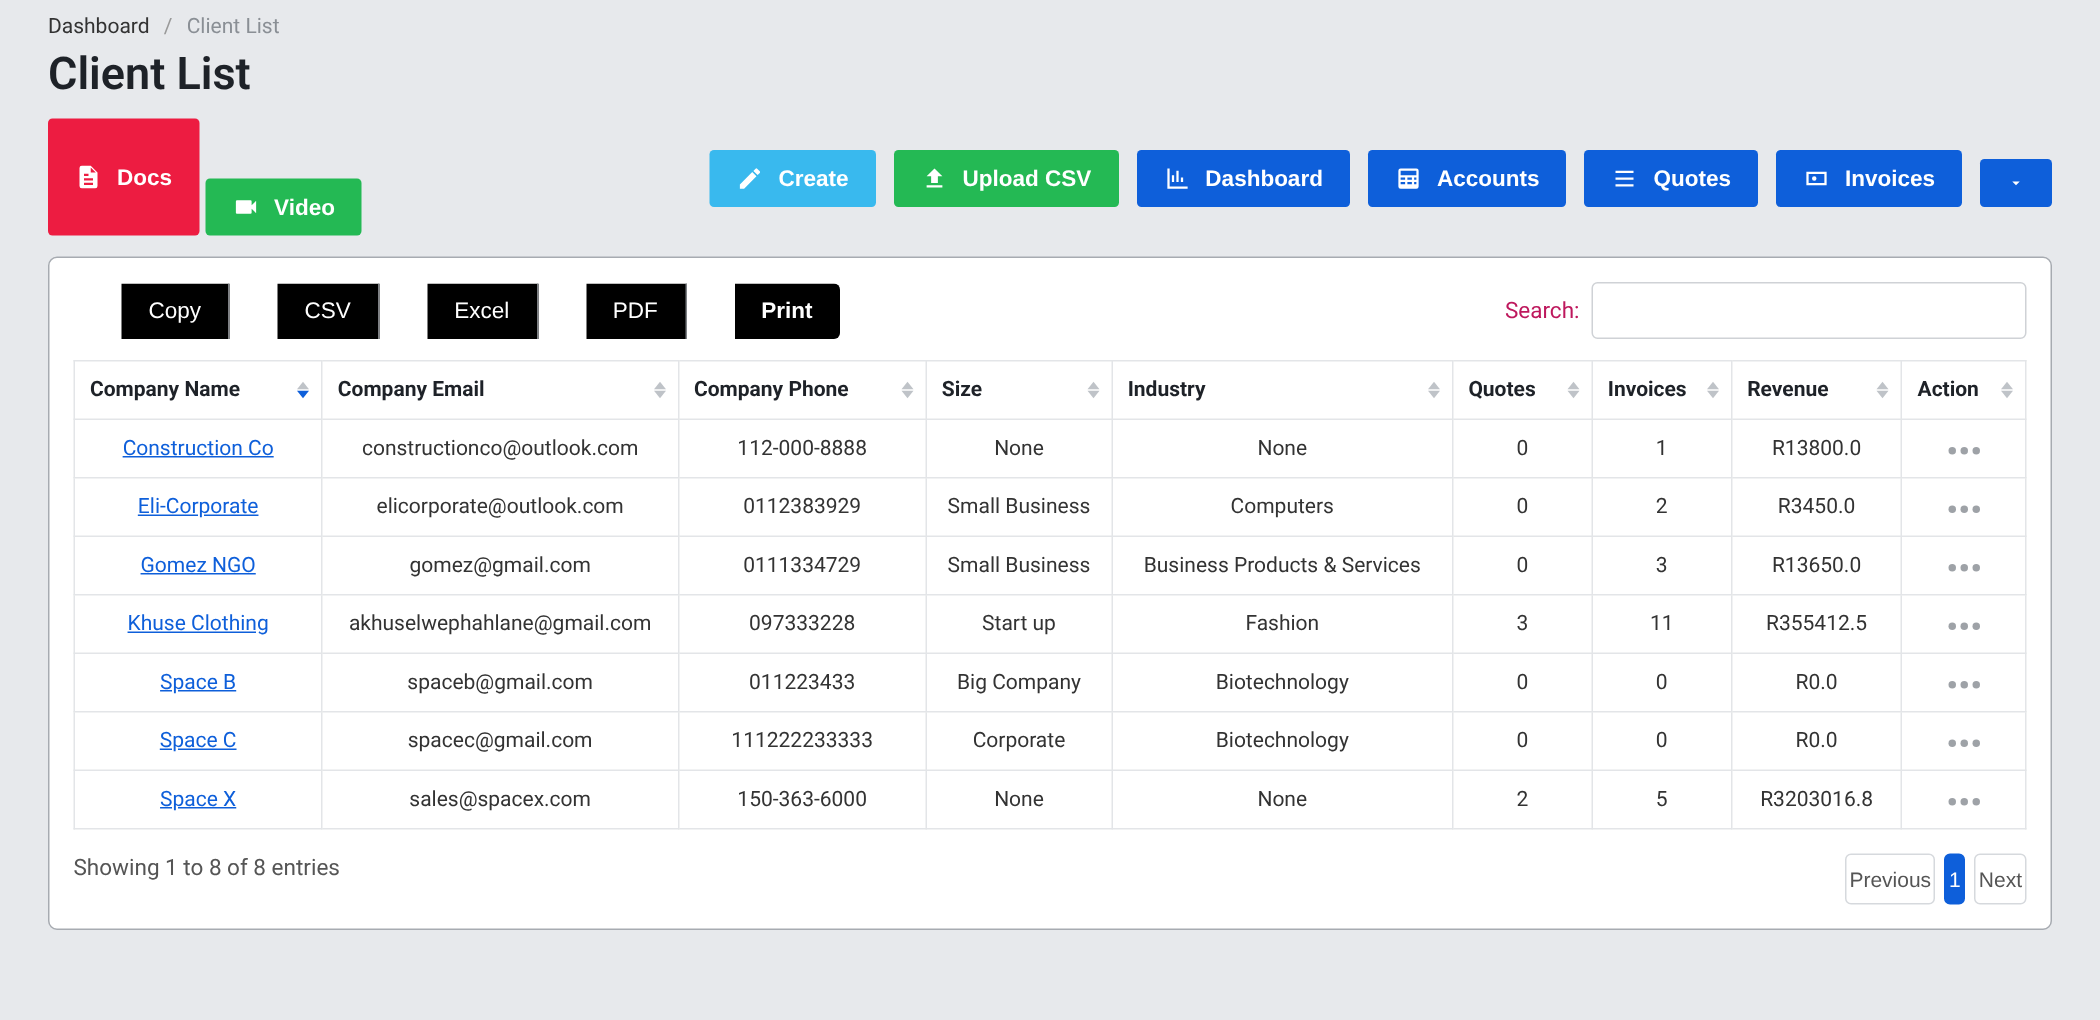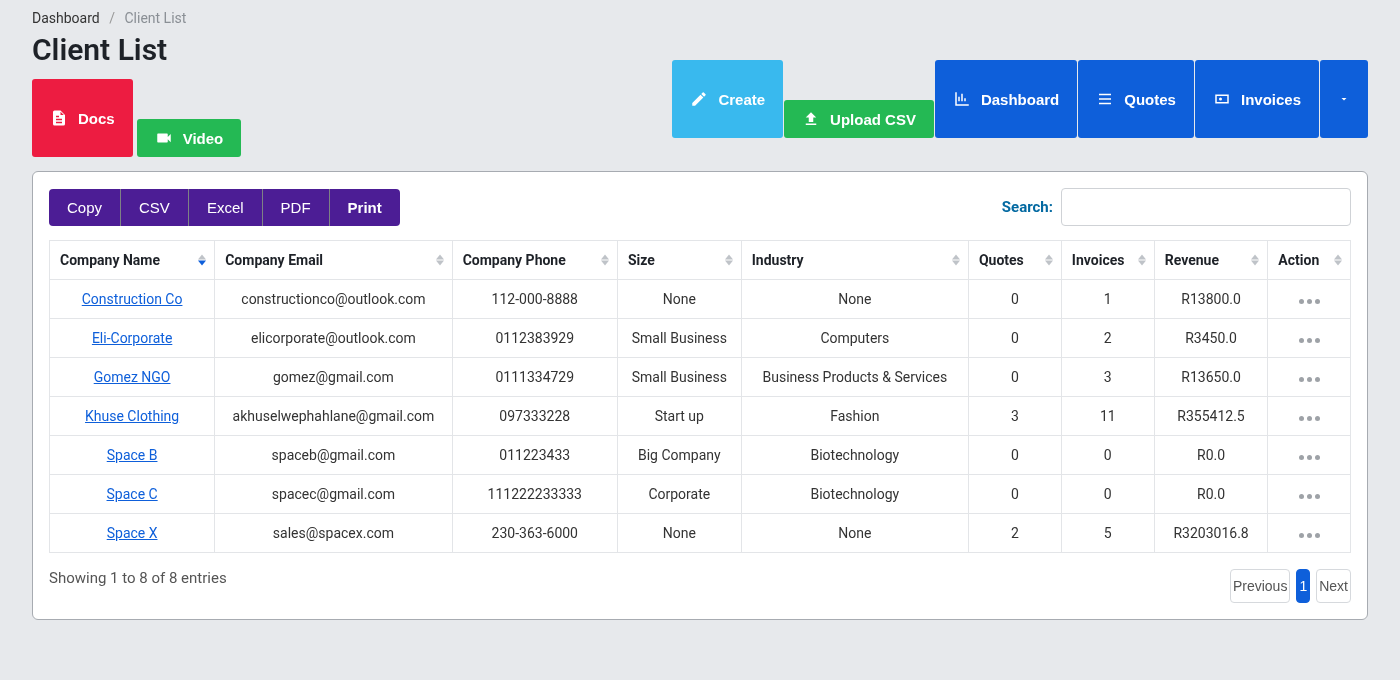--- a/index.html
+++ b/index.html
@@ -44,22 +44,23 @@
     color: #fff;
     cursor: pointer;
   }
   .btn-red { background: #ed1c41; }
   .btn-green { background: #24b954; margin-top: 40px; }
   .btn-lightblue { background: #39b9ee; }
   .btn-blue { background: #0e5fda; }
   .icon { display: inline-flex; }
   .action-bar-right {
     display: flex;
-    gap: 1px;
+    gap: 12px;
     margin-top: 28px;
+    align-items: flex-end;
   }
   .action-bar-right .btn { padding: 10px 18px; font-size: 15px; }
   .caret-btn { padding: 10px 14px; }
   .panel {
     background: #fff;
     margin: 0 32px 0 32px;
     border: 1px solid #a7abb1;
     border-radius: 6px;
     padding: 16px;
   }
@@ -68,31 +69,32 @@
     justify-content: space-between;
     align-items: center;
     margin-bottom: 14px;
   }
   .export-buttons {
     display: inline-flex;
     border-radius: 4px;
     overflow: hidden;
   }
   .export-buttons button {
-    background: #4c1d95;
+    background: #000000;
     color: #fff;
     border: none;
     padding: 10px 18px;
     font-size: 15px;
     cursor: pointer;
     border-right: 1px solid #7e8185;
+    margin-left: 32px;
   }
   .export-buttons button:last-child { border-right: none; font-weight: bold; }
   .search-wrap { display: flex; align-items: center; gap: 8px; }
-  .search-wrap label { font-size: 15px; color: #0369a1; font-weight: bold; }
+  .search-wrap label { font-size: 15px; color: #be185d; }
   .search-wrap input {
     width: 290px;
     height: 38px;
     border: 1px solid #cfd2d6;
     border-radius: 4px;
     padding: 0 10px;
     font-size: 14px;
   }
   table.data {
     width: 100%;
@@ -212,20 +214,28 @@
       <span class="icon">
         <svg width="18" height="18" viewBox="0 0 24 24" fill="#fff">
             <path d="M3 3v18h18v-2H5V3H3zm4 12h2V9H7v6zm4 0h2V5h-2v10zm4 0h2v-4h-2v4z"></path>
           </svg>
       </span>
       <span>Dashboard</span>
     </button>
     <button class="btn btn-blue">
       <span class="icon">
         <svg width="18" height="18" viewBox="0 0 24 24" fill="#fff">
+            <path d="M5 3h14a2 2 0 0 1 2 2v14a2 2 0 0 1-2 2H5a2 2 0 0 1-2-2V5a2 2 0 0 1 2-2zm0 2v4h14V5H5zm0 6v2h4v-2H5zm6 0v2h4v-2h-4zm6 0v2h2v-2h-2zM5 15v2h4v-2H5zm6 0v2h4v-2h-4zm6 0v2h2v-2h-2z"></path>
+          </svg>
+      </span>
+      <span>Accounts</span>
+    </button>
+    <button class="btn btn-blue">
+      <span class="icon">
+        <svg width="18" height="18" viewBox="0 0 24 24" fill="#fff">
             <path d="M4 5h16v2H4V5zm0 6h16v2H4v-2zm0 6h16v2H4v-2z"></path>
           </svg>
       </span>
       <span>Quotes</span>
     </button>
     <button class="btn btn-blue">
       <span class="icon">
         <svg width="18" height="18" viewBox="0 0 24 24" fill="#fff">
             <path d="M3 6h18v12H3V6zm2 2v8h14V8H5zm5 2a2 2 0 1 1 0 4 2 2 0 0 1 0-4z"></path>
           </svg>
@@ -385,21 +395,21 @@
           <td class="center">R0.0</td>
           <td class="center"><span class="dots">
               <span></span>
               <span></span>
               <span></span>
             </span></td>
         </tr>
         <tr>
           <td class="center"><a class="link">Space X</a></td>
           <td class="center">sales@spacex.com</td>
-          <td class="center">230-363-6000</td>
+          <td class="center">150-363-6000</td>
           <td class="center">None</td>
           <td class="center">None</td>
           <td class="center">2</td>
           <td class="center">5</td>
           <td class="center">R3203016.8</td>
           <td class="center"><span class="dots">
               <span></span>
               <span></span>
               <span></span>
             </span></td>

